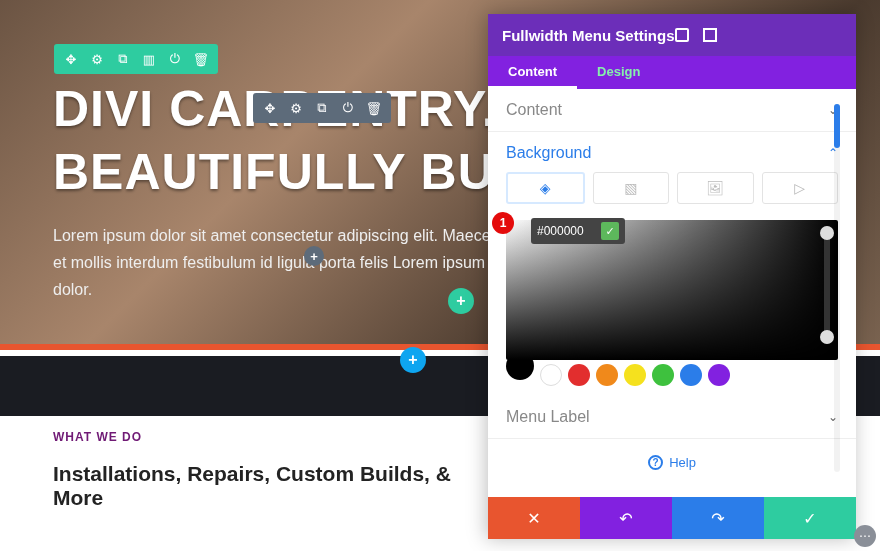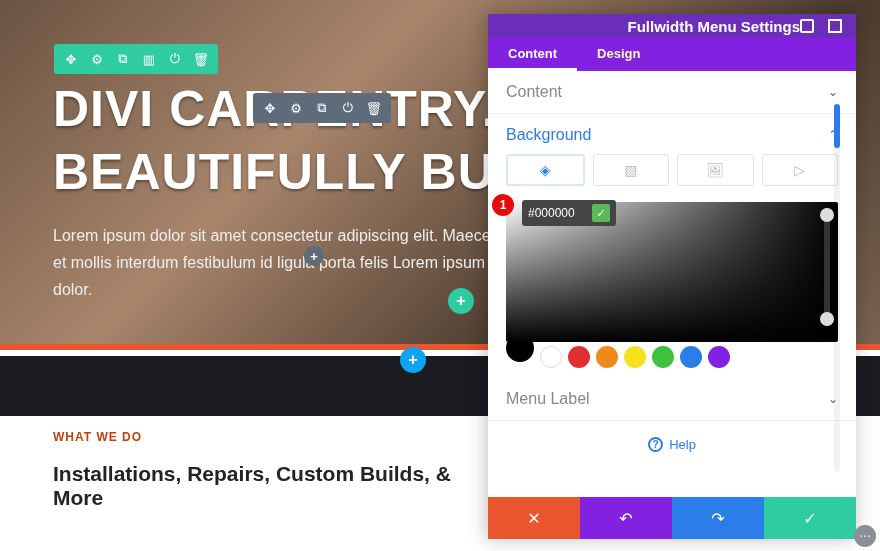--- a/index.html
+++ b/index.html
@@ -10,28 +10,28 @@
 .toolbox-teal { position:absolute; left:54px; top:44px; background:#2ecca0; border-radius:3px; padding:6px 8px; display:flex; gap:8px; }
 .toolbox-teal span, .toolbox-blue span { width:18px; height:18px; display:flex; align-items:center; justify-content:center; color:#fff; font-size:13px; cursor:pointer; }
 .toolbox-blue { position:absolute; left:253px; top:93px; background:#5d6b7a; border-radius:3px; padding:6px 8px; display:flex; gap:8px; }
 .hero h1 { position:absolute; left:53px; top:78px; color:#fff; font-size:50px; font-weight:800; letter-spacing:1px; line-height:1.25; text-shadow:0 2px 3px rgba(0,0,0,.4); }
 .hero p { position:absolute; left:53px; top:222px; color:#eee; font-size:16px; line-height:1.7; width:470px; }
 .circle-btn { position:absolute; width:26px; height:26px; border-radius:50%; color:#fff; display:flex; align-items:center; justify-content:center; font-size:16px; font-weight:700; cursor:pointer; }
 .circle-gray { background:#5d6b7a; left:304px; top:246px; width:20px; height:20px; font-size:13px;}
 .circle-green{ background:#2ecca0; left:448px; top:288px; }
 .circle-blue { background:#0ea5f0; left:400px; top:347px; }
 .content-card { position:absolute; left:53px; top:430px; width:450px; }
-.content-card .eyebrow { font-size:12px; font-weight:800; letter-spacing:1px; color:#c2410c; }
+.content-card .eyebrow { font-size:12px; font-weight:800; letter-spacing:1px; color:#701a75; }
 .content-card .headline { margin-top:18px; font-size:21px; font-weight:800; color:#232323; }
 .panel { position:absolute; right:24px; top:14px; width:368px; height:525px; background:#fff; box-shadow:-2px 0 18px rgba(0,0,0,.25); display:flex; flex-direction:column; }
-.panel-header { background:#6c2eb9; color:#fff; height:24px; display:flex; align-items:center; padding:0 14px; font-size:15px; font-weight:600; justify-content:flex-end; }
+.panel-header { background:#6c2eb9; color:#fff; height:42px; display:flex; align-items:center; padding:0 14px; font-size:15px; font-weight:600; justify-content:flex-start; }
 .panel-header .icons { display:flex; gap:14px; }
 .panel-header .icons span { width:14px; height:14px; border:2px solid #fff; display:block; cursor:pointer; }
 .tabs { background:#8221e0; display:flex; height:33px; }
-.tabs .tab { color:#fef9c3; font-size:13px; font-weight:600; padding:8px 20px; cursor:pointer; }
+.tabs .tab { color:#86efac; font-size:13px; font-weight:600; padding:8px 20px; cursor:pointer; }
 .tabs .tab.active { color:#fff; border-bottom:3px solid #fff; }
 .section { padding:12px 18px; border-bottom:1px solid #eee; display:flex; align-items:center; justify-content:space-between; font-size:16px; cursor:pointer; }
 .section .chev { font-size:12px; color:#666; }
 .section.open .title { color:#2b7de9; }
 .bg-tabs { display:flex; gap:8px; padding:8px 18px 4px; }
 .bg-tab { flex:1; height:32px; border:1px solid #e3e3e3; border-radius:3px; display:flex; align-items:center; justify-content:center; color:#bbb; font-size:14px; cursor:pointer;}
 .bg-tab.active { border:2px solid #d6e9ff; color:#2b7de9; }
 .picker-wrap { padding:10px 18px 0; position:relative; }
 .annot { position:absolute; left:4px; top:4px; width:22px; height:22px; border-radius:50%; background:#e40b0b; color:#fff; font-size:12px; font-weight:700; display:flex; align-items:center; justify-content:center; z-index:5;}
 .hexrow { display:inline-flex; align-items:center; background:#444; border-radius:3px; padding:4px 6px; gap:6px; }
@@ -109,21 +109,21 @@
 
   <div class="bg-tabs">
     <div class="bg-tab active">◈</div>
     <div class="bg-tab">▧</div>
     <div class="bg-tab">🖼</div>
     <div class="bg-tab">▷</div>
   </div>
 
   <div class="picker-wrap">
     <div class="annot">1</div>
-    <div class="hexrow" style="position:relative;z-index:4;margin-left:16px;">
+    <div class="hexrow" style="position:relative;z-index:4;margin-left:25px;">
       <input value="#000000" style="">
       <span class="ok">✓</span>
     </div>
     <div class="gradient">
       <div class="hue">
         <div class="h1"></div>
         <div class="h2"></div>
       </div>
     </div>
   </div>

